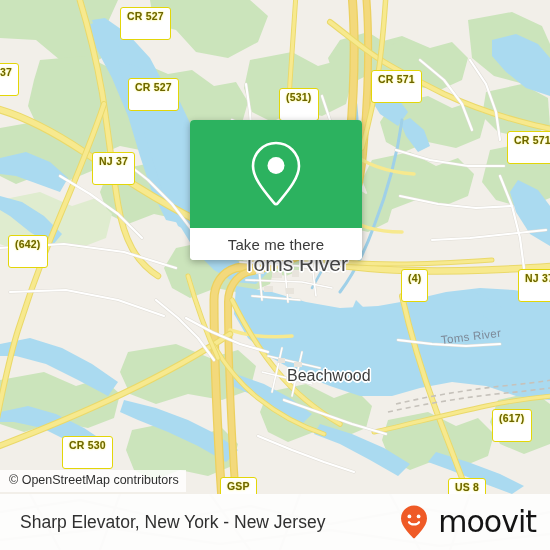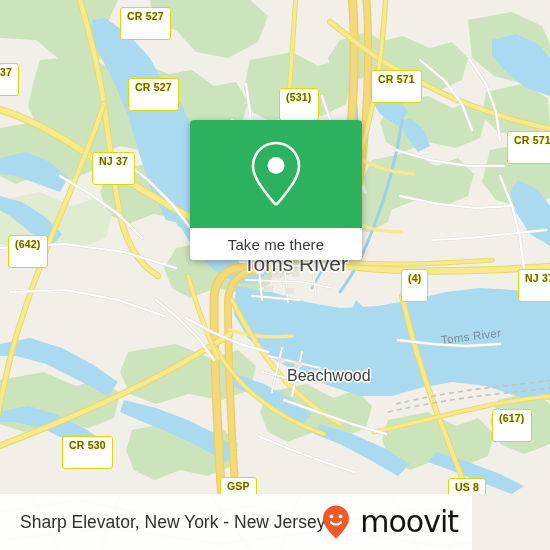--- a/index.html
+++ b/index.html
@@ -76,21 +76,21 @@
   #card-foot{
     height:32px;background:#fff;
     display:flex;align-items:center;justify-content:center;
   }
   #card-foot span{
     font-size:15px;color:#3b3b3b;letter-spacing:.1px;
   }
 
   
   #footer{
-    position:absolute;left:0;top:494px;width:472px;height:56px;
+    position:absolute;left:0;top:494px;width:550px;height:56px;
     overflow:hidden;background:#3b82f6;
   }
   #footer-map{position:absolute;left:0;top:-494px;}
   #footer-veil{position:absolute;left:0;top:0;width:550px;height:56px;background:rgba(255,255,255,.86);}
   #footer-title{
     position:absolute;left:20px;top:0;height:56px;
     display:flex;align-items:center;
     font-size:17.5px;color:#303030;white-space:nowrap;
   }
   #brand{
@@ -376,20 +376,21 @@
     <div class="shield" style="left:-7px;top:63px;">37</div>
     <div class="shield" style="left:92px;top:152px;">NJ 37</div>
     <div class="shield" style="left:8px;top:235px;">(642)</div>
     <div class="shield" style="left:401px;top:269px;">(4)</div>
     <div class="shield" style="left:518px;top:269px;">NJ 37</div>
     <div class="shield" style="left:62px;top:402px;margin-top:34px;">CR 530</div>
     <div class="shield" style="left:492px;top:409px;">(617)</div>
     <div class="shield" style="left:220px;top:477px;">GSP</div>
     <div class="shield" style="left:448px;top:478px;">US 8</div>
 
+    <div id="attrib">© OpenStreetMap contributors</div>
 
     <div id="card">
       <div id="card-head">
         <svg width="56" height="70" viewBox="0 0 56 70">
           <path d="M28 4 C15.3 4 5 14.3 5 27 C5 40 18 54 26.4 64.4 C27.2 65.4 28.8 65.4 29.6 64.4
                    C38 54 51 40 51 27 C51 14.3 40.7 4 28 4 Z" fill="none" stroke="#ffffff" stroke-width="2.6"></path>
           <circle cx="28" cy="26.5" r="8.5" fill="#ffffff"></circle>
         </svg>
       </div>
       <div id="card-foot">

